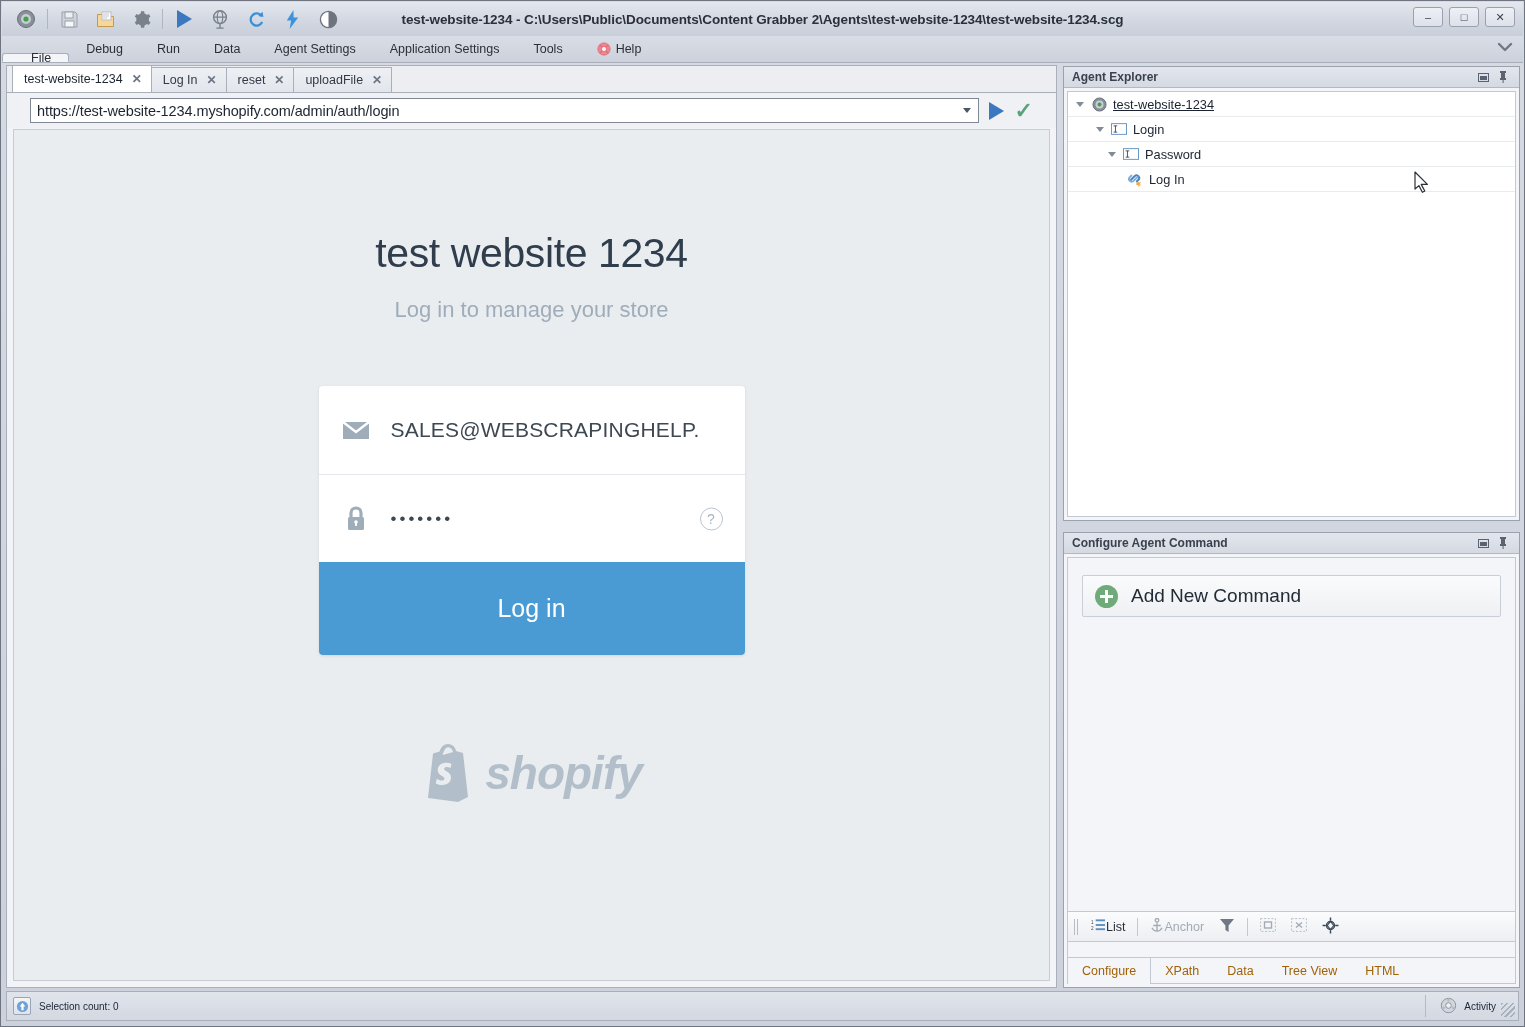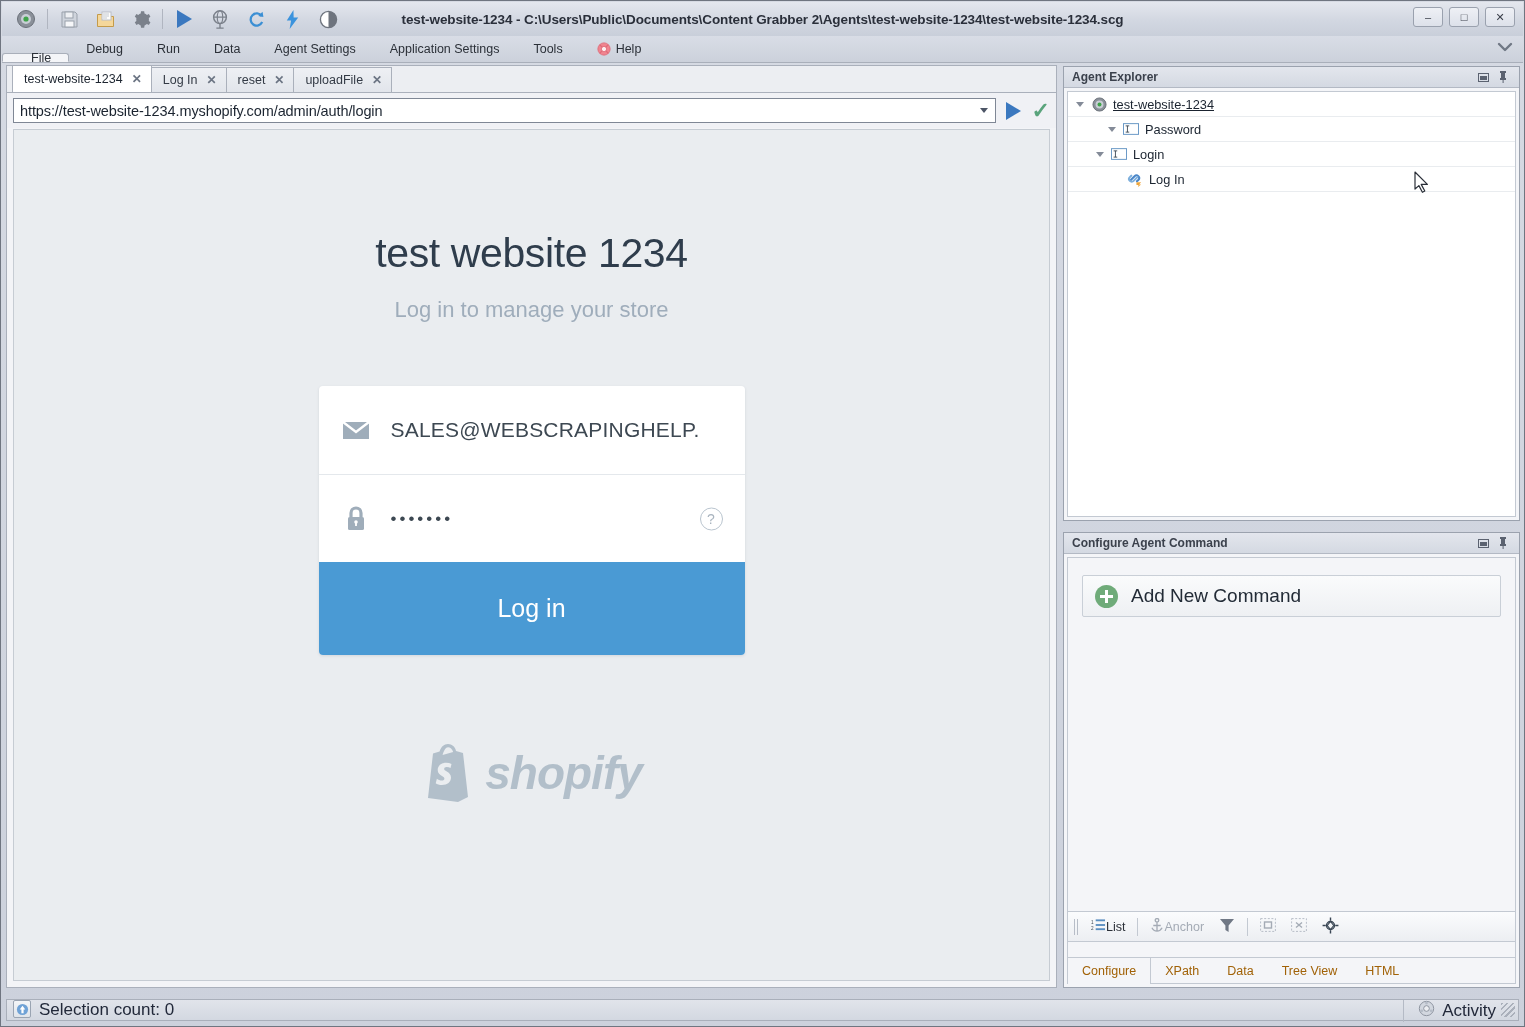--- a/index.html
+++ b/index.html
@@ -97,21 +97,21 @@
     cursor: default; white-space: nowrap;
   }
   .btab.active {
     background: #ffffff; color: #1d2530; height: 27px;
     font-weight: normal;
   }
   .btab .x { color: #6b7483; font-size: 12px; font-weight: bold; }
 
   .urlrow {
     height: 35px; display: flex; align-items: center;
-    padding: 0 6px; gap: 6px; background: #f0f1f5;
+    padding: 0 23px; gap: 6px; background: #f0f1f5;
   }
   .urlbox {
     flex: 1; height: 25px;
     background: #fff; border: 1px solid #7f8795;
     display: flex; align-items: center;
     padding: 0 6px; position: relative;
   }
   .urlbox .txt { font-size: 14.5px; color: #1b2430; letter-spacing: -0.1px; }
   .urlbox .caret {
     position: absolute; right: 7px; top: 9px;
@@ -272,25 +272,25 @@
     height: 26px; display: flex; align-items: center;
     padding: 0 14px; font-size: 12.5px; color: #a16207; cursor: default; margin-top: 40px;
   }
   .cfg-tab.active {
     background: #f4f5f8;
     border-left: 1px solid #c3c9d2; border-right: 1px solid #c3c9d2;
   }
 
   
   .statusbar {
-    position: absolute; left: 5px; right: 5px; bottom: 5px; height: 22px;
+    position: absolute; left: 5px; right: 5px; bottom: 5px; height: 30px;
     background: linear-gradient(180deg, #e1e4eb 0%, #d3d8e1 100%);
     border: 1px solid #a9afba;
-    display: flex; align-items: flex-start; padding: 0 6px;
-    font-size: 17px; color: #22293a;
+    display: flex; align-items: center; padding: 0 6px;
+    font-size: 10px; color: #22293a;
   }
   .sb-icon {
     width: 18px; height: 18px; margin-right: 8px;
     border: 1px solid #9aa4b2; border-radius: 2px;
     background: linear-gradient(180deg,#f3f5f8,#dfe4ea);
     display:flex;align-items:center;justify-content:center;
   }
   .sb-right {
     margin-left: auto; display: flex; align-items: center; gap: 7px;
     padding-right: 16px; border-left: 1px solid #b4bac5; padding-left: 14px;
@@ -513,44 +513,44 @@
         <span class="tree-icon">
           <svg width="15" height="15" viewBox="0 0 16 16">
             <circle cx="8" cy="8" r="7" fill="#8a9099" stroke="#6a7079"></circle>
             <circle cx="8" cy="8" r="4.2" fill="#c9ced6"></circle>
             <circle cx="8" cy="8" r="2.1" fill="#3fa34a"></circle>
           </svg>
         </span>
         <span class="tree-label link">test-website-1234</span>
       </div>
 
+      <div class="tree-row" style="padding-left:24px;">
+        <span class="tw">
+            <span class="twist"></span>
+          </span>
+        <span class="tree-icon">
+          <svg width="16" height="12" viewBox="0 0 18 13">
+            <rect x="0.5" y="0.5" width="17" height="12" fill="#fff" stroke="#5a8ec0"></rect>
+            <path d="M3 3h4M5 3v7M3 10h4" stroke="#3a4652" stroke-width="1" fill="none"></path>
+          </svg>
+        </span>
+        <span class="tree-label">Login</span>
+      </div>
+
       <div class="tree-row" style="padding-left:36px;">
         <span class="tw">
             <span class="twist"></span>
           </span>
         <span class="tree-icon">
           <svg width="16" height="12" viewBox="0 0 18 13">
             <rect x="0.5" y="0.5" width="17" height="12" fill="#fff" stroke="#5a8ec0"></rect>
             <path d="M3 3h4M5 3v7M3 10h4" stroke="#3a4652" stroke-width="1" fill="none"></path>
           </svg>
         </span>
         <span class="tree-label">Password</span>
-      </div>
-
-      <div class="tree-row" style="padding-left:24px;">
-        <span class="tw">
-            <span class="twist"></span>
-          </span>
-        <span class="tree-icon">
-          <svg width="16" height="12" viewBox="0 0 18 13">
-            <rect x="0.5" y="0.5" width="17" height="12" fill="#fff" stroke="#5a8ec0"></rect>
-            <path d="M3 3h4M5 3v7M3 10h4" stroke="#3a4652" stroke-width="1" fill="none"></path>
-          </svg>
-        </span>
-        <span class="tree-label">Login</span>
       </div>
 
       <div class="tree-row" style="padding-left:56px;">
         <span class="tree-icon">
           <svg width="17" height="16" viewBox="0 0 18 17">
             <path d="M4 9.5l4-4a2.8 2.8 0 014 4l-1.5 1.5" fill="none" stroke="#4a86c8" stroke-width="2.2" stroke-linecap="round"></path>
             <path d="M11 6.5l-4 4a2.8 2.8 0 01-4-4L4.5 5" fill="none" stroke="#7fb0dd" stroke-width="2.2" stroke-linecap="round"></path>
             <path d="M10 12h5l-2.2 2.4H15L11.5 17l.7-2.2H10z" fill="#efa63b"></path>
           </svg>
         </span>

